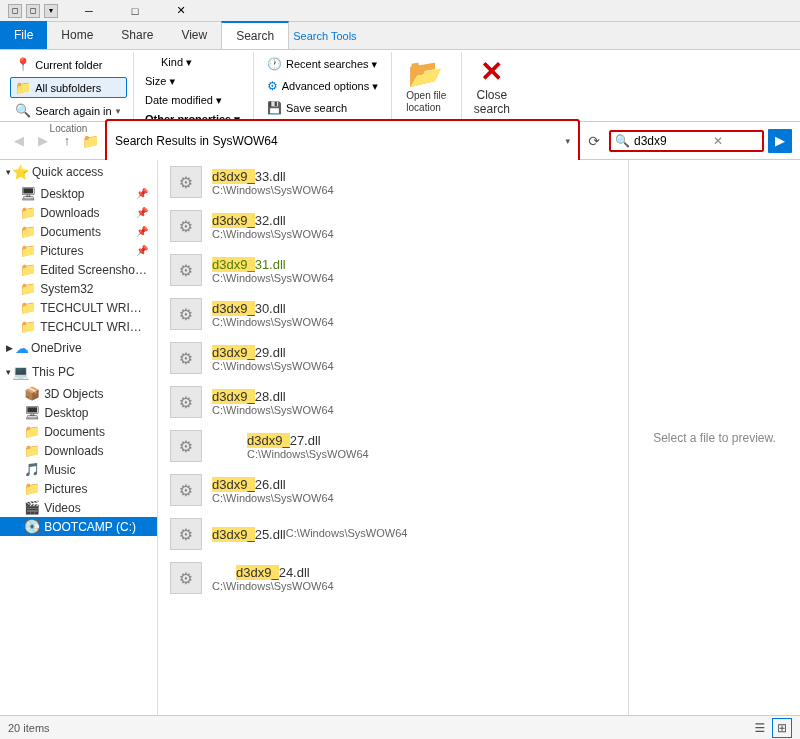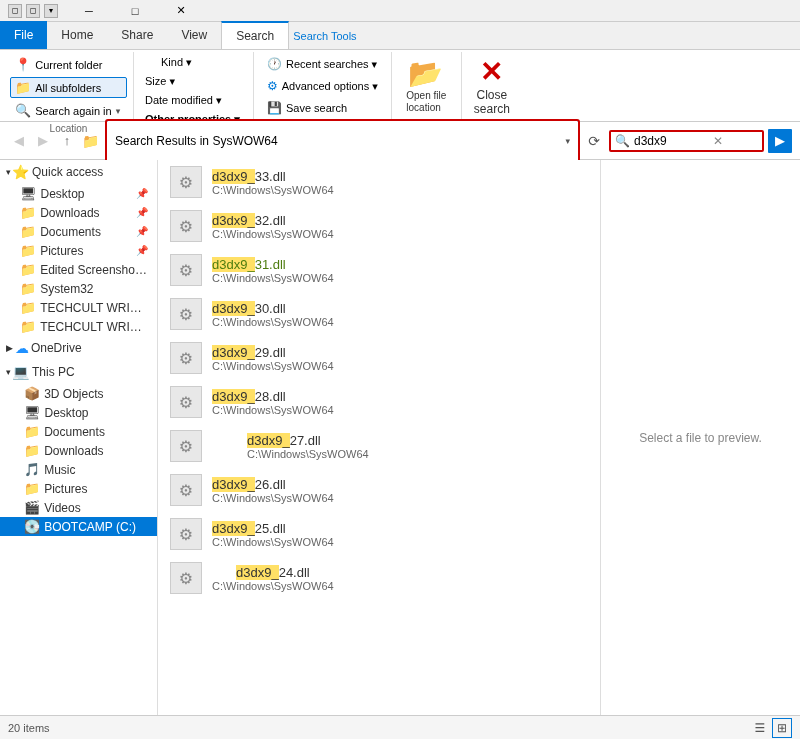--- a/index.html
+++ b/index.html
@@ -277,38 +277,38 @@
           </div>
           <div style="display: flex; align-items: center; padding: 6px 12px; cursor: pointer; gap: 10px;">
             <div style="width: 32px; height: 32px; background: rgb(232, 232, 232); border: 1px solid rgb(204, 204, 204); display: flex; align-items: center; justify-content: center; font-size: 16px; color: rgb(136, 136, 136); flex-shrink: 0;">⚙</div>
             <div style="display: flex; flex-direction: column;">
               <div style="font-size: 13px; color: rgb(51, 51, 51);"><span style="background: rgb(255, 224, 102);">d3dx9_</span><span>26.dll</span></div>
               <div style="font-size: 11px; color: rgb(102, 102, 102);">C:\Windows\SysWOW64</div>
             </div>
           </div>
           <div style="display: flex; align-items: center; padding: 6px 12px; cursor: pointer; gap: 10px;">
             <div style="width: 32px; height: 32px; background: rgb(232, 232, 232); border: 1px solid rgb(204, 204, 204); display: flex; align-items: center; justify-content: center; font-size: 16px; color: rgb(136, 136, 136); flex-shrink: 0;">⚙</div>
-            <div style="display: flex; flex-direction: column;">
+            <div style="display: flex; flex-direction: row;">
               <div style="font-size: 13px; color: rgb(51, 51, 51);"><span style="background: rgb(255, 224, 102);">d3dx9_</span><span>25.dll</span></div>
               <div style="font-size: 11px; color: rgb(102, 102, 102);">C:\Windows\SysWOW64</div>
             </div>
           </div>
           <div style="display: flex; align-items: center; padding: 6px 12px; cursor: pointer; gap: 10px;">
             <div style="width: 32px; height: 32px; background: rgb(232, 232, 232); border: 1px solid rgb(204, 204, 204); display: flex; align-items: center; justify-content: center; font-size: 16px; color: rgb(136, 136, 136); flex-shrink: 0;">⚙</div>
             <div style="display: flex; flex-direction: column;">
               <div style="font-size: 13px; color: rgb(51, 51, 51); padding-left: 24px;"><span style="background: rgb(255, 224, 102);">d3dx9_</span><span>24.dll</span></div>
               <div style="font-size: 11px; color: rgb(102, 102, 102);">C:\Windows\SysWOW64</div>
             </div>
           </div>
         </div>
 
     </div>
   </div>
 
-  <div style="width:200px;border-left:1px solid #ddd;display:flex;align-items:center;justify-content:center;color:#888;font-size:12px;background:#fff;">
+  <div style="width:172px;border-left:1px solid #ddd;display:flex;align-items:center;justify-content:center;color:#888;font-size:12px;background:#fff;">
     <span>Select a file to preview.</span>
   </div>
 
 </div>
 
 <div style="background:#f5f5f5;border-top:1px solid #ccc;height:24px;display:flex;align-items:center;padding:0 8px;font-size:11px;color:#555;justify-content:space-between;">
   <span>20 items</span>
   <div style="display:flex;gap:2px;">
     <div style="width:20px;height:20px;display:flex;align-items:center;justify-content:center;cursor:pointer;border:1px solid transparent;font-size:12px;color:#555;">☰</div>
     <div style="width:20px;height:20px;display:flex;align-items:center;justify-content:center;cursor:pointer;border:1px solid #0078d7;font-size:12px;color:#555;">⊞</div>

